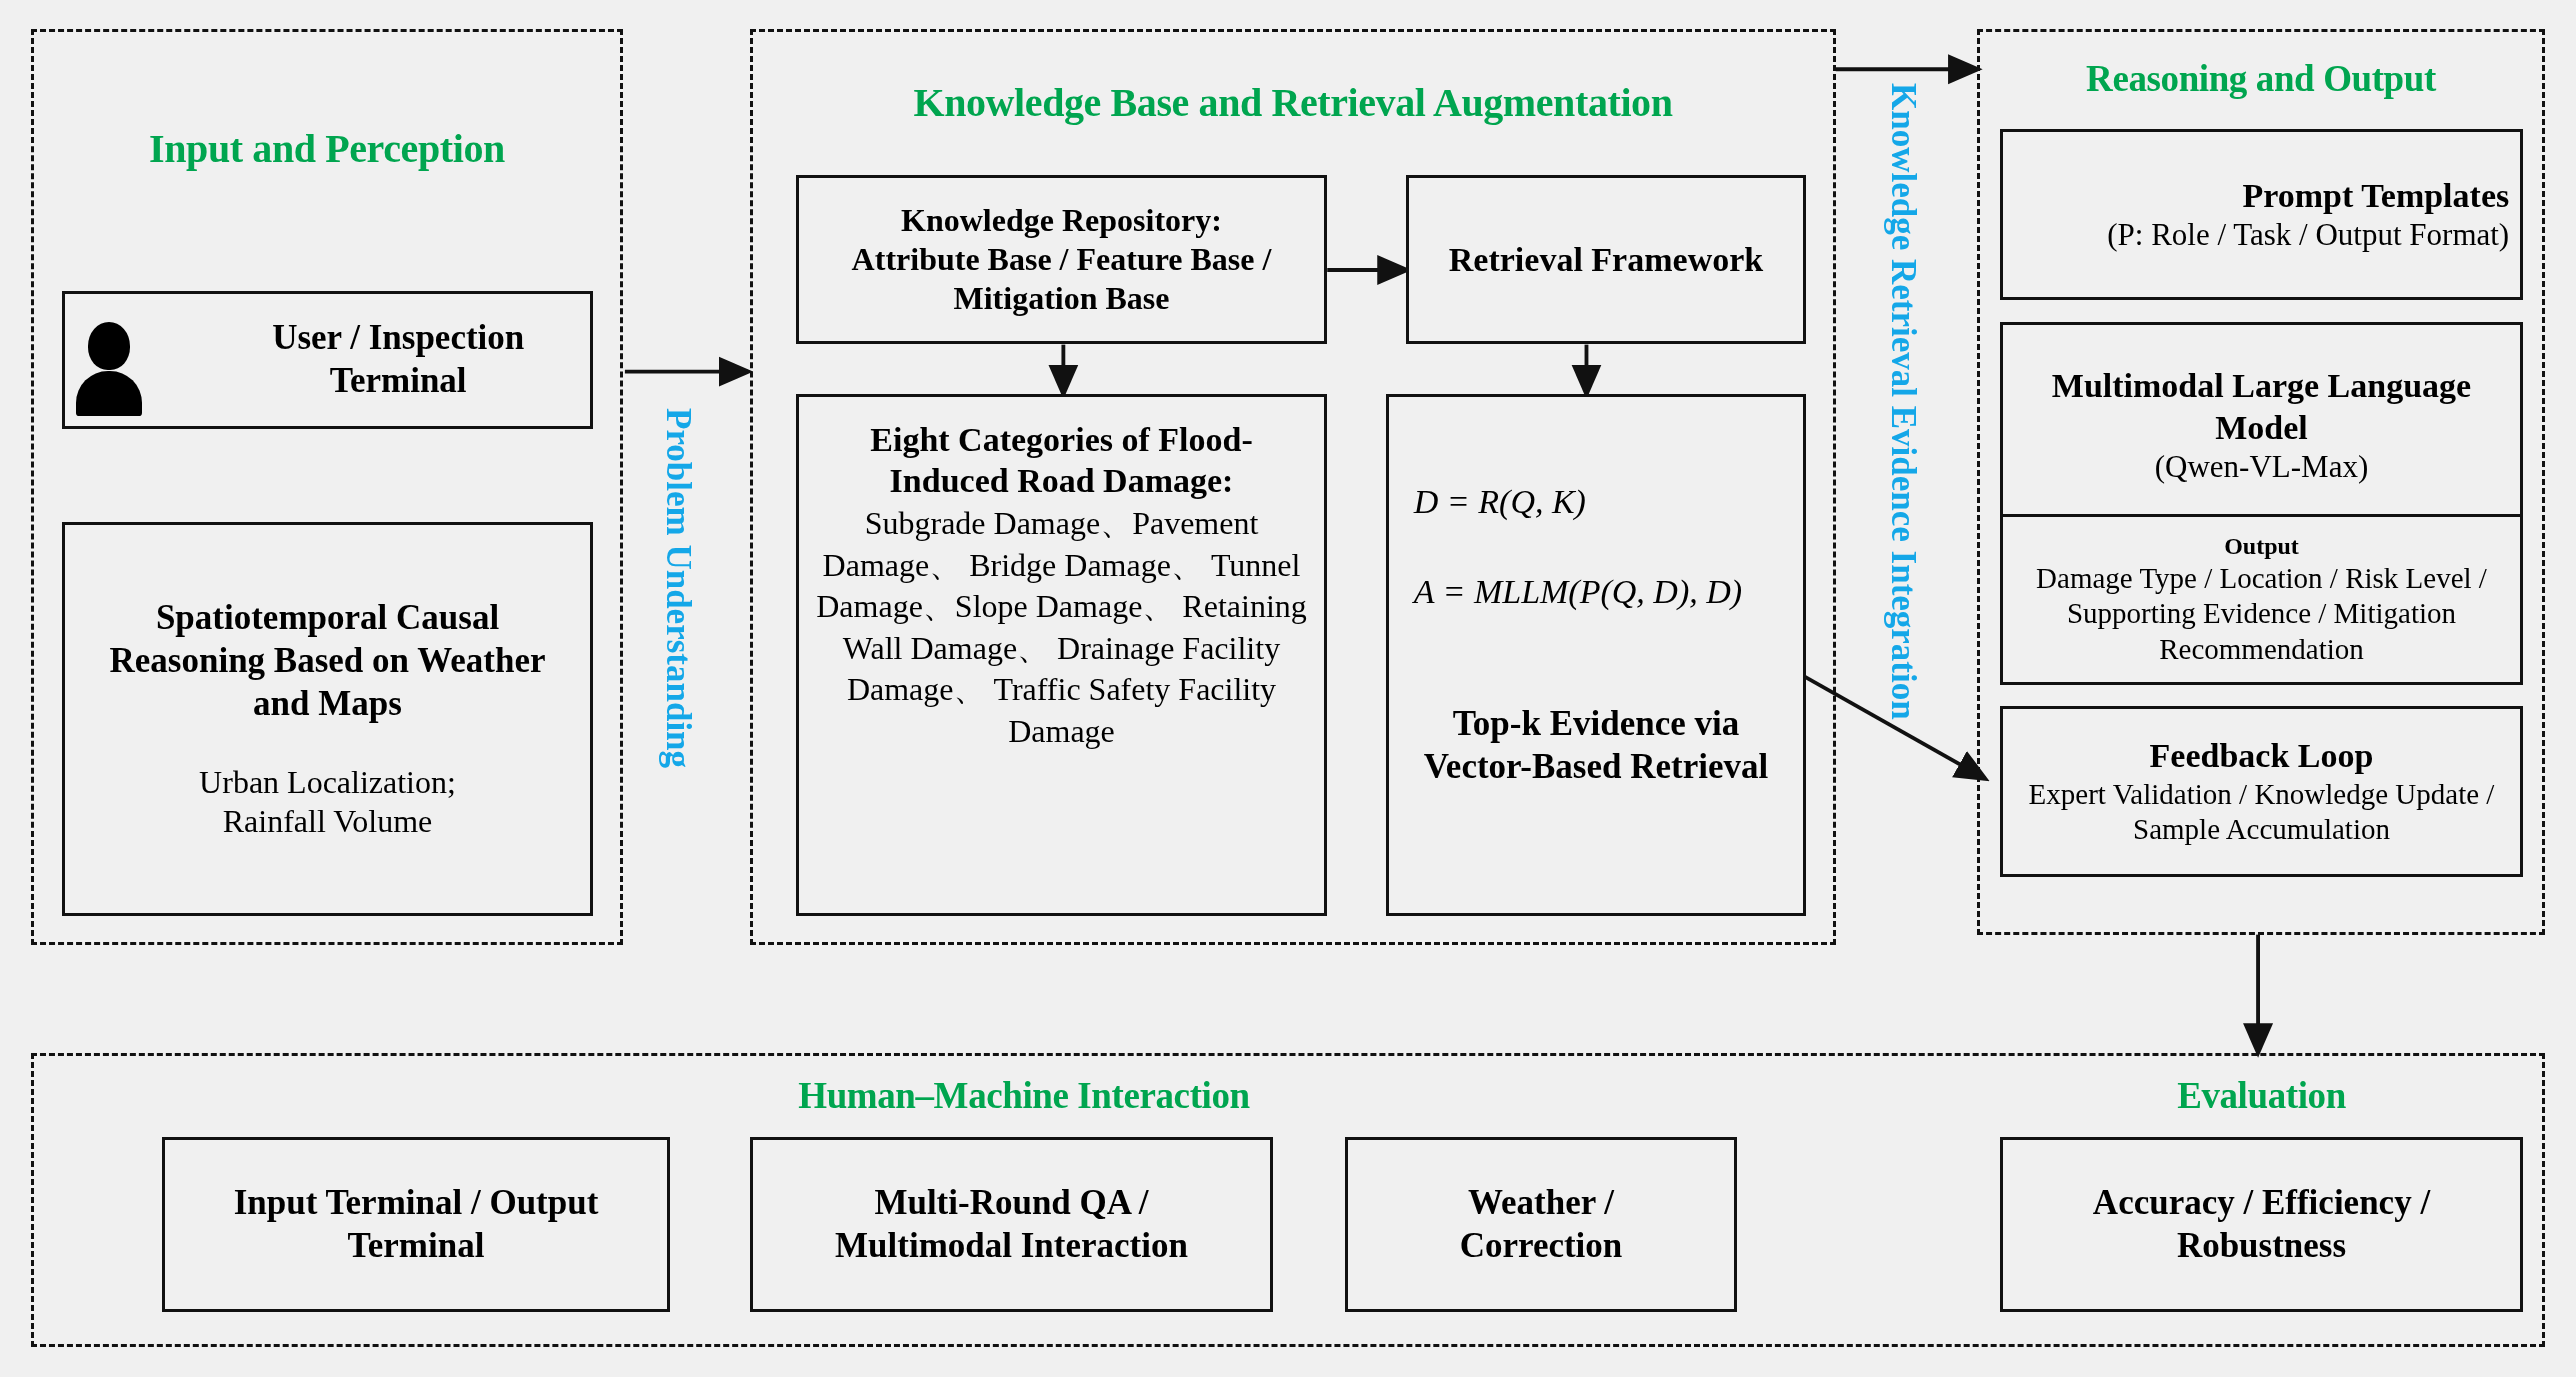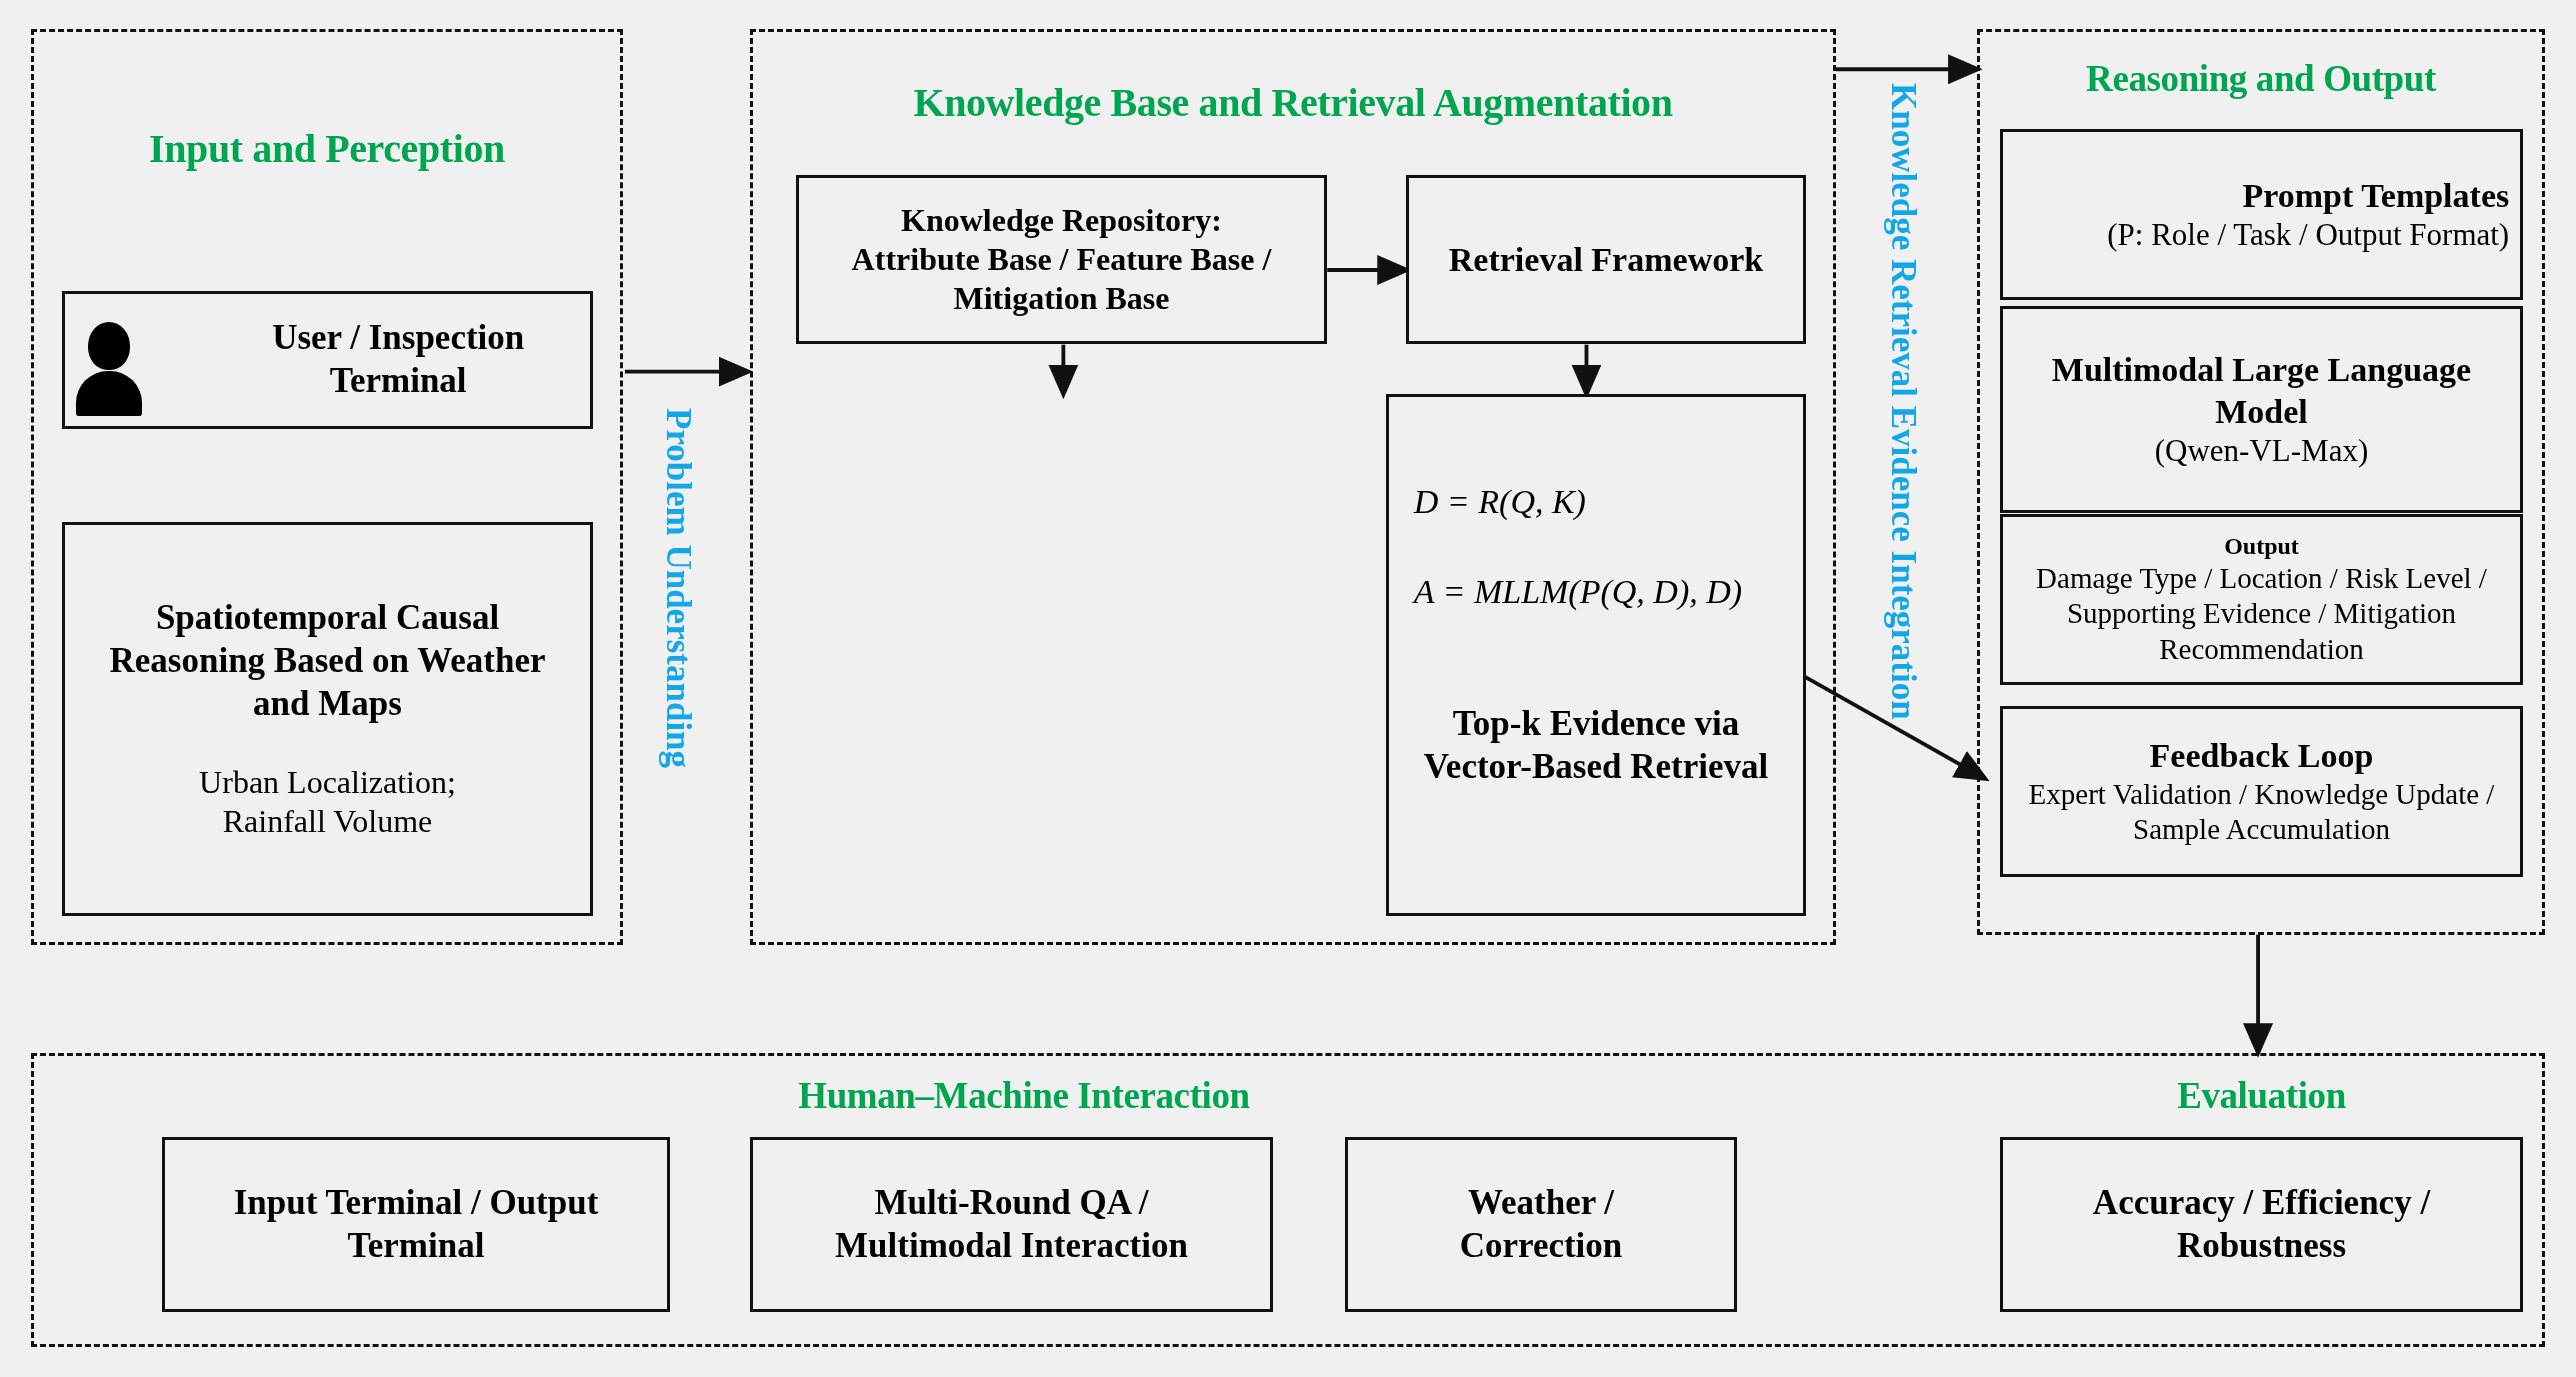--- a/index.html
+++ b/index.html
@@ -135,38 +135,42 @@
 
   <div class="box" style="left:796px;top:175px;width:531px;height:169px;">
     <div class="hd" style="font-size:32px;">Knowledge Repository:</div>
     <div class="hd" style="font-size:32px;max-width:477px;">Attribute Base / Feature Base / Mitigation Base</div>
   </div>
 
   <div class="box" style="left:1406px;top:175px;width:400px;height:169px;">
     <div class="hd" style="font-size:34px;max-width:323px;">Retrieval Framework</div>
   </div>
 
+  <div class="box" style="left:796px;top:394px;width:531px;height:522px;justify-content:flex-start;padding-top:21.5px;">
+    <div class="hd" style="font-size:34px;max-width:485px;">Eight Categories of Flood-Induced Road Damage:</div>
+    <div class="sub" style="font-size:32px;max-width:492px;line-height:1.30;margin-top:1.5px;">Subgrade  Damage、Pavement  Damage、 Bridge Damage、 Tunnel Damage、Slope Damage、 Retaining Wall Damage、 Drainage Facility Damage、 Traffic Safety Facility Damage</div>
+  </div>
 
   <div class="box" style="left:1386px;top:394px;width:420px;height:522px;justify-content:flex-start;padding-top:40px;">
     <div class="math" style="font-size:34px;align-self:flex-start;margin-left:14px;">D = R(Q, K)</div>
     <div class="math" style="font-size:34px;align-self:flex-start;margin-left:14px;">A = MLLM(P(Q, D), D)</div>
     <div class="hd" style="font-size:35px;margin-top:86px;max-width:362px;">Top-k Evidence via Vector-Based Retrieval</div>
   </div>
 
   <div class="vlabel" style="left:1921px;top:83px;font-size:35px;transform:rotate(90deg);">Knowledge Retrieval  Evidence Integration</div>
 
   <div class="zone" style="left:1977px;top:29px;width:568px;height:906px;"></div>
   <div class="zone-title" style="left:1977px;top:60px;width:568px;font-size:37px;">Reasoning and Output</div>
 
   <div class="box" style="left:2000px;top:129px;width:523px;height:171px;align-items:flex-end;">
     <div class="hd" style="font-size:34px;">Prompt Templates</div>
     <div class="sub" style="font-size:31px;max-width:462px;">(P: Role / Task / Output Format)</div>
   </div>
 
-  <div class="box" style="left:2000px;top:306px;width:523px;height:207px;">
+  <div class="box" style="left:2000px;top:322px;width:523px;height:207px;">
     <div class="hd" style="font-size:34px;max-width:431px;">Multimodal Large Language Model</div>
     <div class="sub" style="font-size:31px;">(Qwen-VL-Max)</div>
   </div>
 
   <div class="box" style="left:2000px;top:514px;width:523px;height:171px;">
     <div class="hd" style="font-size:24px;">Output</div>
     <div class="sub" style="font-size:29px;max-width:500px;line-height:1.22;">Damage Type / Location / Risk Level / Supporting Evidence / Mitigation Recommendation</div>
   </div>
 
   <div class="box" style="left:2000px;top:706px;width:523px;height:171px;">

